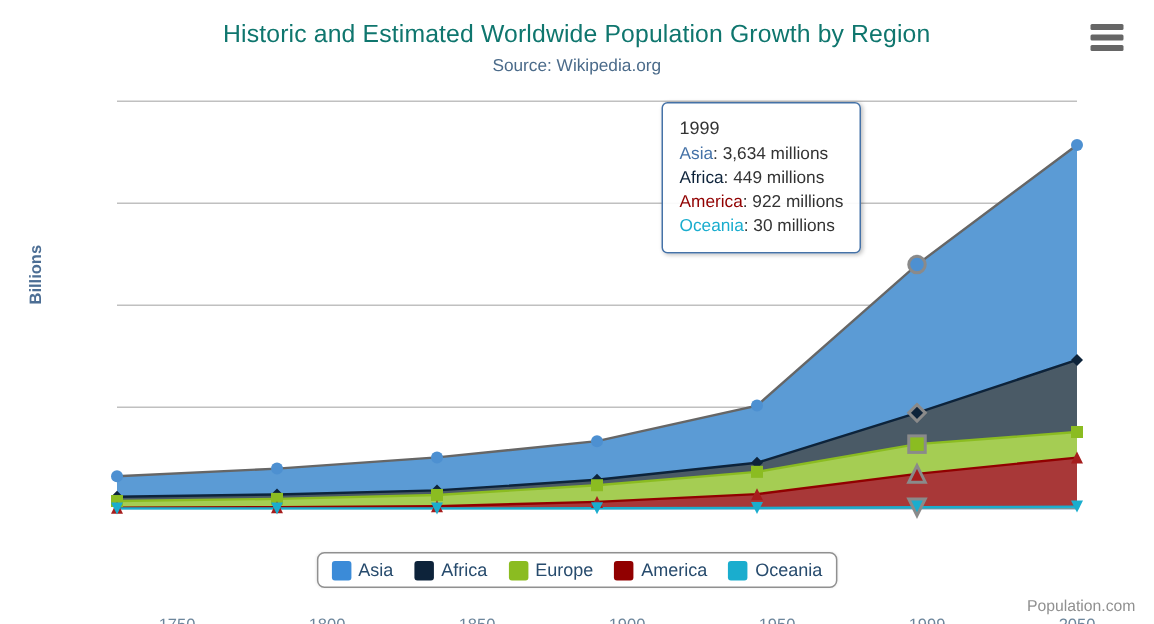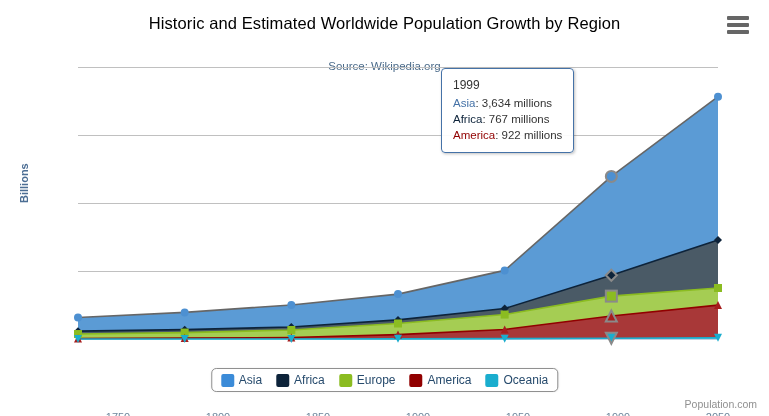--- a/index.html
+++ b/index.html
@@ -8,27 +8,27 @@
     background:#ffffff;
     font-family:"Liberation Sans", sans-serif;
     position:relative;overflow:hidden;
   }
   #chart-root{position:absolute;inset:0;}
 
   
   .chart-title{
     position:absolute;left:0;right:0;top:14px;
     text-align:center;
-    font-size:16.5px;color:#000000;font-weight:normal;
+    font-size:16.5px;color:#0f766e;font-weight:normal;
     letter-spacing:.1px;
   }
   .chart-subtitle{
     position:absolute;left:0;right:0;top:38px;
     text-align:center;
-    font-size:11.5px;color:#4b6b8a;margin-top:22px;
+    font-size:11.5px;color:#4b6b8a;
   }
 
   
   .export-menu{
     position:absolute;right:20px;top:16px;
     width:22px;height:18px;cursor:pointer;
     display:flex;flex-direction:column;justify-content:space-between;
   }
   .export-menu span{display:block;height:4px;background:#666;border-radius:1px;}
 
@@ -172,22 +172,23 @@
     <div class="xtick" style="left:340px;">1900</div>
     <div class="xtick" style="left:440px;">1950</div>
     <div class="xtick" style="left:540px;">1999</div>
     <div class="xtick" style="left:640px;">2050</div>
   </div>
 
   <div class="tooltip">
     <div class="tt-header">1999</div>
     <div id="tooltip-rows">
         <div class="tt-row"><span class="tt-name" style="color: rgb(69, 114, 167);">Asia</span><span>: </span><span class="tt-val">3,634 millions</span></div>
-        <div class="tt-row"><span class="tt-name" style="color: rgb(13, 35, 58);">Africa</span><span>: </span><span class="tt-val">767 millions</span></div>
+        <div class="tt-row"><span class="tt-name" style="color: rgb(13, 35, 58);">Africa</span><span>: </span><span class="tt-val">449 millions</span></div>
         <div class="tt-row"><span class="tt-name" style="color: rgb(145, 0, 0);">America</span><span>: </span><span class="tt-val">922 millions</span></div>
+        <div class="tt-row"><span class="tt-name" style="color: rgb(26, 173, 206);">Oceania</span><span>: </span><span class="tt-val">30 millions</span></div>
       </div>
   </div>
 
   <div class="legend" id="legend">
       <div class="legend-item">
         <span class="legend-swatch" style="background: rgb(59, 139, 216);"></span>
         <span class="legend-label">Asia</span>
       </div>
       <div class="legend-item">
         <span class="legend-swatch" style="background: rgb(13, 35, 58);"></span>

